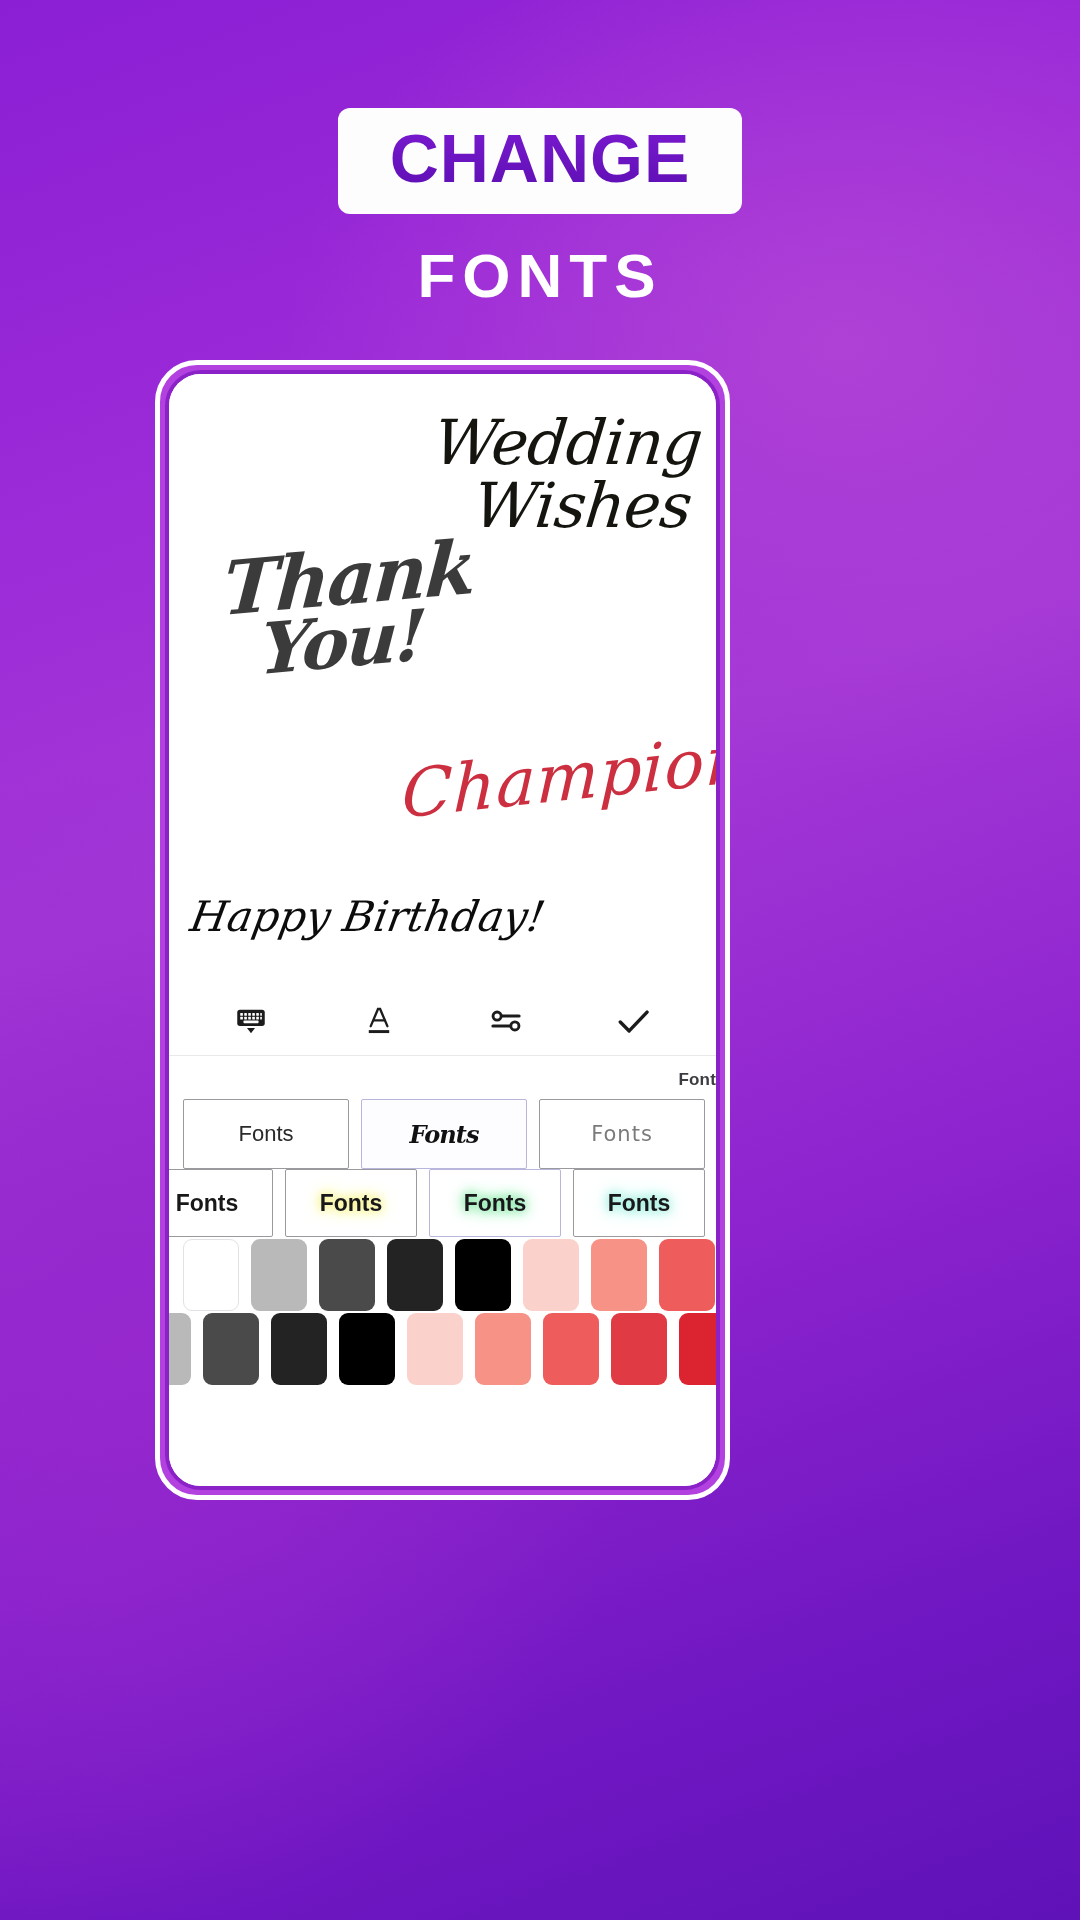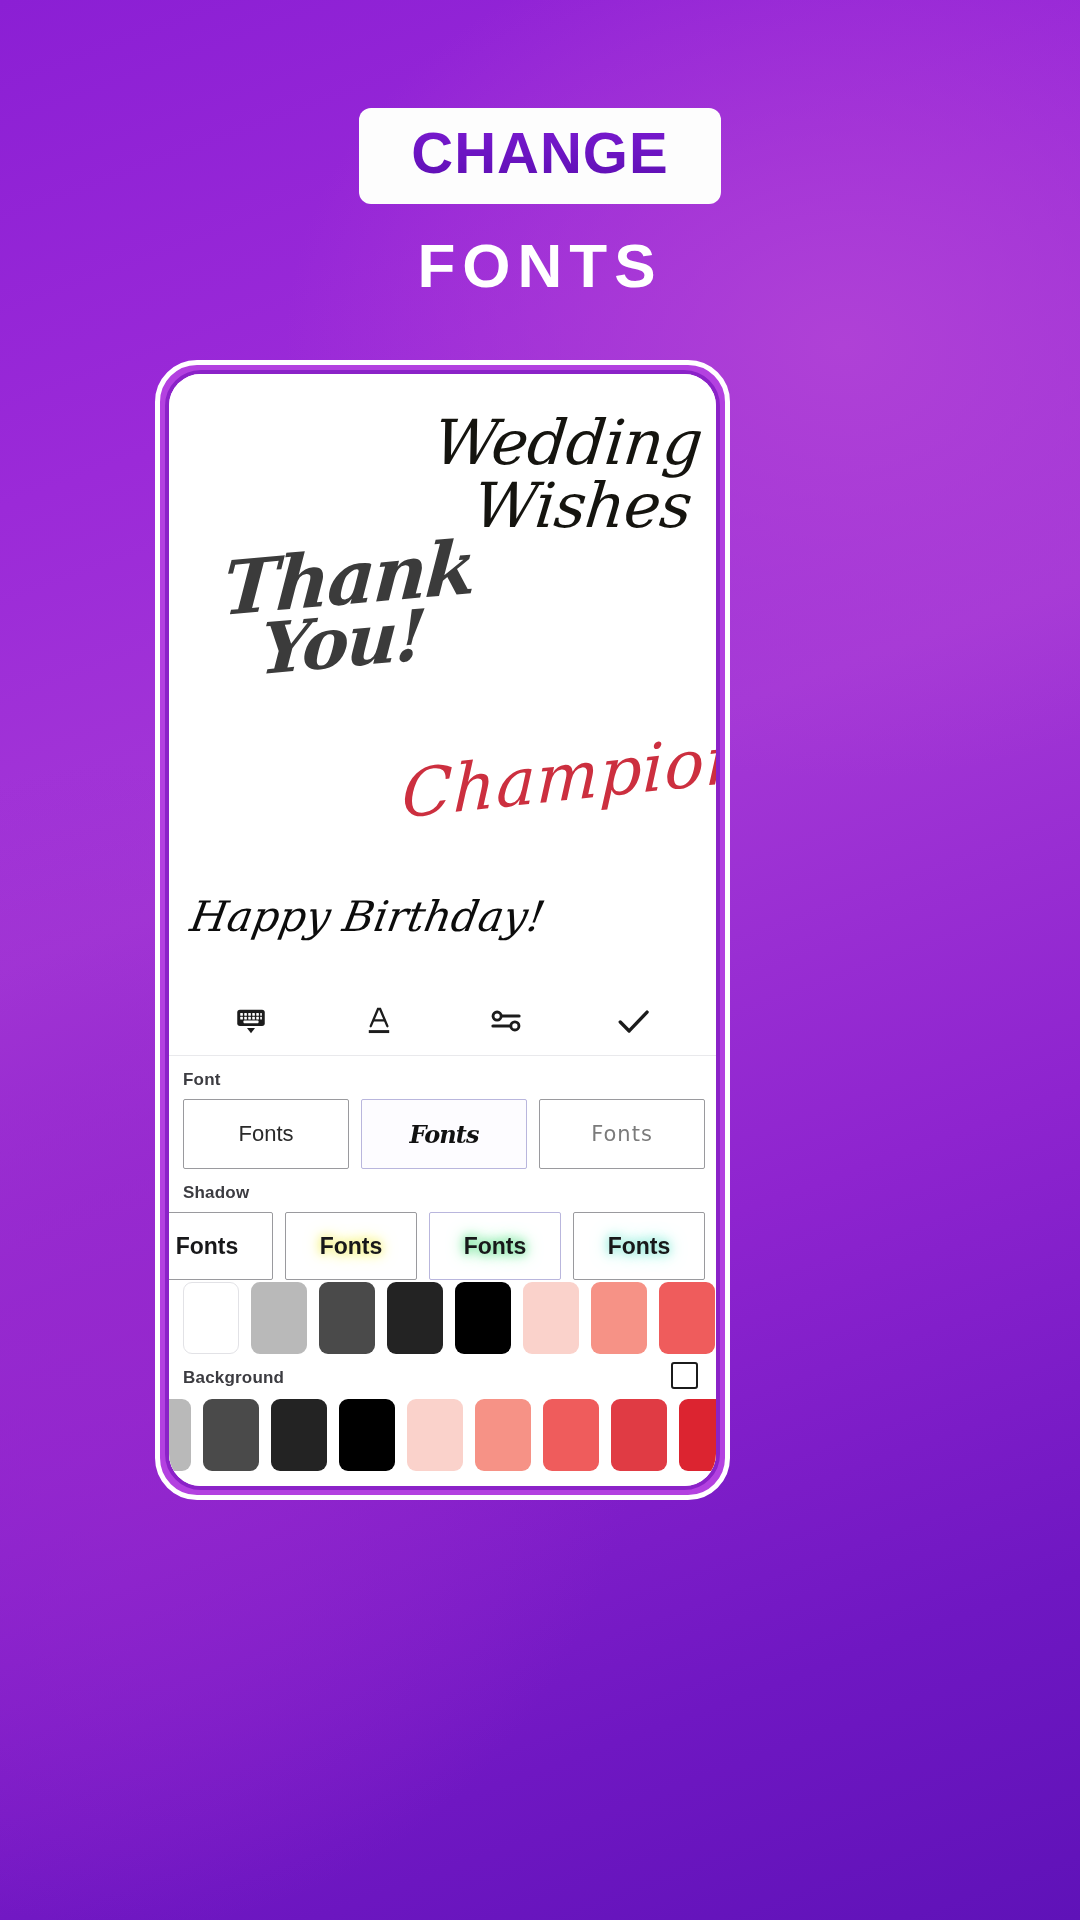--- a/index.html
+++ b/index.html
@@ -31,21 +31,21 @@
     display: inline-block;
     background: #fdfdfd;
     border-radius: 12px;
     padding: 16px 52px 22px 52px;
     line-height: 1;
   }
 
   .promo-title {
     font-family: "Liberation Sans", sans-serif;
     font-weight: bold;
-    font-size: 58px;
+    font-size: 68px;
     letter-spacing: 1px;
     color: #6a11c0;
     background: linear-gradient(180deg, #7a1ad0 0%, #5e0fb4 100%);
     -webkit-background-clip: text;
     background-clip: text;
     -webkit-text-fill-color: transparent;
     display: block;
   }
 
   .promo-sub {
@@ -168,20 +168,21 @@
     cursor: pointer;
   }
   .tb-btn svg { display: block; }
 
   
   .panel {
     position: absolute;
     top: 682px; left: 0; right: 0; bottom: 0;
     background: #fff;
     overflow: hidden;
+    text-align: right;
   }
 
   .sec-label {
     font-size: 17px;
     font-weight: bold;
     color: #3c3c41;
     padding: 14px 0 9px 14px;
     letter-spacing: 0.2px;
   }
 
@@ -353,21 +354,20 @@
         </div>
         <div class="font-card sel">
           <span class="f2">Fonts</span>
         </div>
         <div class="font-card">
           <span class="f3">Fonts</span>
         </div>
 
       </div>
 
-      <div class="sec-label">Shadow</div>
       <div class="strip offset-left">
         <div class="shadow-card">
           <span>Fonts</span>
         </div>
         <div class="shadow-card">
           <span style="text-shadow:0 0 10px #f3f06a,0 0 16px #f3f06a;">Fonts</span>
         </div>
         <div class="shadow-card sel">
           <span style="text-shadow:0 0 10px #5ee08a,0 0 17px #5ee08a;">Fonts</span>
         </div>
@@ -382,24 +382,20 @@
         <div class="sw" style="background:#b9b9b9"></div>
         <div class="sw" style="background:#4a4a4a"></div>
         <div class="sw" style="background:#232323"></div>
         <div class="sw" style="background:#000000"></div>
         <div class="sw" style="background:#fad2cb"></div>
         <div class="sw" style="background:#f69286"></div>
         <div class="sw" style="background:#ef5c5c"></div>
 
       </div>
 
-      <div class="sec-label-row">
-        <div class="sec-label">Background</div>
-        <div class="bg-checkbox"></div>
-      </div>
       <div class="strip bg-strip offset-left2">
         <div class="sw" style="background:#b9b9b9"></div>
         <div class="sw" style="background:#4a4a4a"></div>
         <div class="sw" style="background:#232323"></div>
         <div class="sw" style="background:#000000"></div>
         <div class="sw" style="background:#fad2cb"></div>
         <div class="sw" style="background:#f69286"></div>
         <div class="sw" style="background:#ef5c5c"></div>
         <div class="sw" style="background:#e03b44"></div>
         <div class="sw" style="background:#dc2430"></div>

